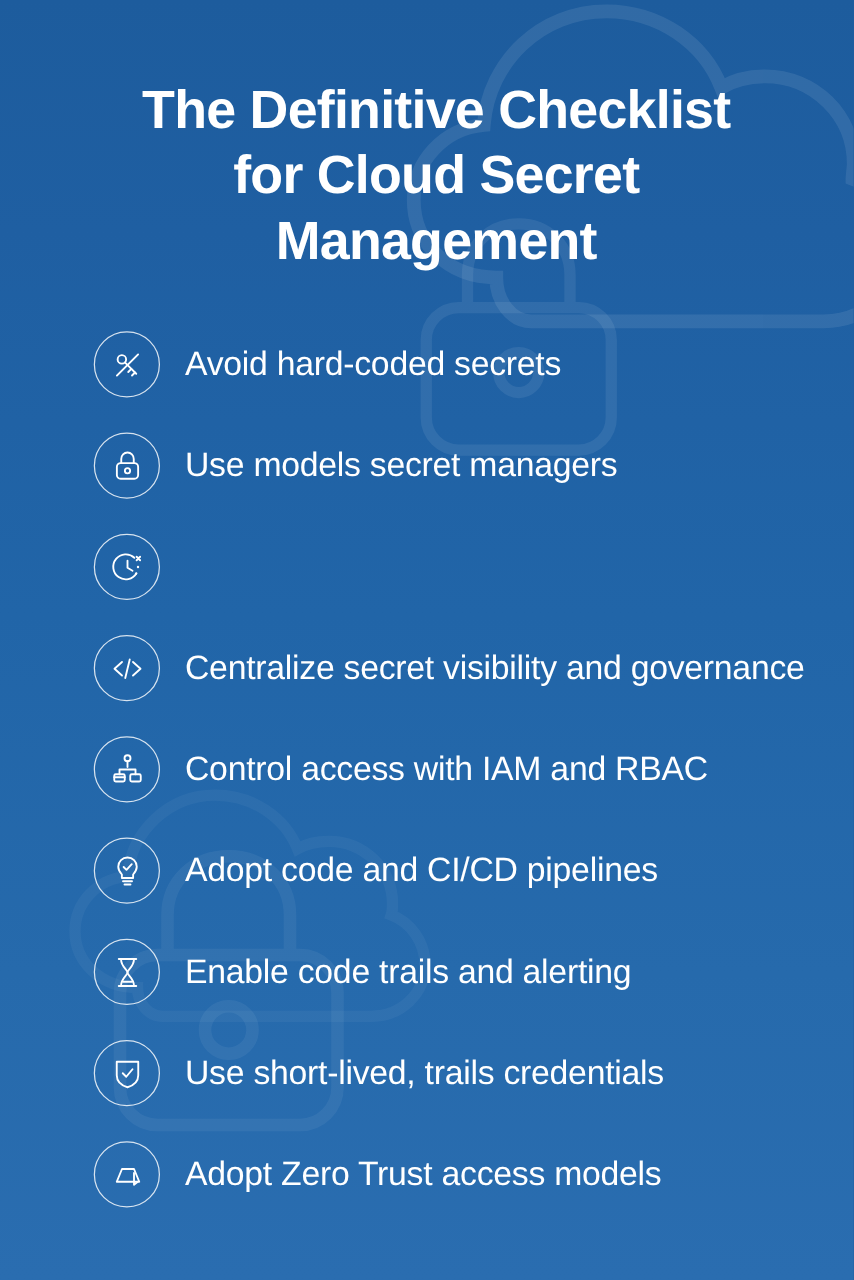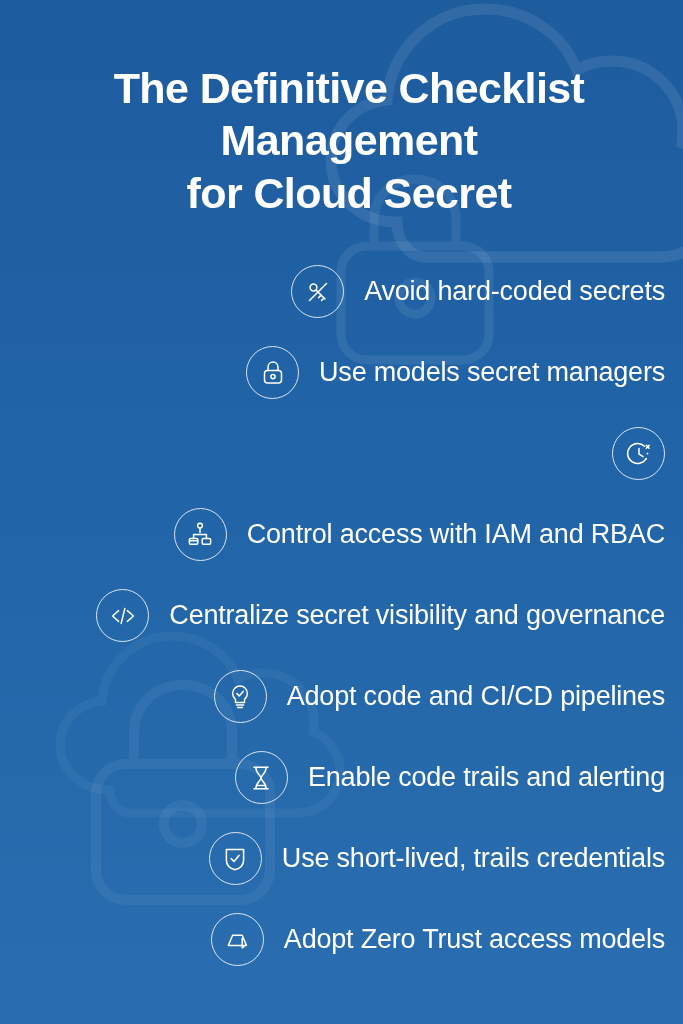--- a/index.html
+++ b/index.html
@@ -96,21 +96,20 @@
     margin: 0;
     padding: 32px 0 0 0;
   }
 
   .check-item {
     display: flex;
     align-items: center;
     gap: 20px;
     padding: 0 18px 0 60px;
     min-height: 81px;
-    justify-content: flex-end;
   }
 
   .icon-badge {
     flex: 0 0 auto;
     width: 53px;
     height: 53px;
     border-radius: 50%;
     border: 1.7px solid rgba(255, 255, 255, 0.82);
     display: flex;
     align-items: center;
@@ -182,22 +181,22 @@
                  L86 195 C75 195 66 185 66 172 Z" fill="none" stroke="#ffffff" stroke-width="9"></path>
       </svg>
     </div>
 
   </div>
 
   <div class="content">
 
     <h1 class="headline">
       <span class="hl-line">The Definitive Checklist</span>
+      <span class="hl-line">for Cloud Secret</span>
       <span class="hl-line">Management</span>
-      <span class="hl-line">for Cloud Secret</span>
     </h1>
 
     <ul class="checklist">
 
       <li class="check-item">
         <span class="icon-badge">
           <svg viewBox="0 0 30 30">
             <circle cx="10.5" cy="10.5" r="3.4"></circle>
             <path d="M12.9 12.9 L22 22"></path>
             <path d="M18.1 18.1 L15.6 20.6"></path>
@@ -222,50 +221,50 @@
       <li class="check-item">
         <span class="icon-badge">
           <svg viewBox="0 0 30 30">
             <path d="M20.5 7.2 A10 10 0 1 0 22.2 19.6"></path>
             <path d="M15 9.6 L15 15.2 L19 17.6"></path>
             <path d="M22.3 6.4 L25.1 9.2 M25.1 6.4 L22.3 9.2"></path>
             <circle class="solid" cx="23.4" cy="14.6" r="0.95" stroke="none"></circle>
             <circle class="solid" cx="21.8" cy="19.9" r="0.95" stroke="none"></circle>
           </svg>
         </span>
+      </li>
+
+      <li class="check-item">
+        <span class="icon-badge">
+          <svg viewBox="0 0 30 30">
+            <path d="M10.6 9.6 L4.6 15 L10.6 20.4"></path>
+            <path d="M19.4 9.6 L25.4 15 L19.4 20.4"></path>
+            <path d="M16.8 7.6 L13.2 22.4"></path>
+          </svg>
+        </span>
+        <span class="check-label">Centralize secret visibility and governance</span>
       </li>
 
       <li class="check-item">
         <span class="icon-badge">
           <svg viewBox="0 0 30 30">
             <circle cx="15" cy="5.6" r="2.4"></circle>
             <path d="M15 8 L15 12.6"></path>
             <path d="M8.6 18.4 L8.6 14.6 L21.4 14.6 L21.4 18.4"></path>
             <rect x="4.4" y="18.4" width="8.4" height="5.8" rx="1.2"></rect>
             <rect x="17.2" y="18.4" width="8.4" height="5.8" rx="1.2"></rect>
             <path d="M4.4 20.8 L12.8 20.8"></path>
           </svg>
         </span>
         <span class="check-label">Control access with IAM and RBAC</span>
       </li>
 
       <li class="check-item">
         <span class="icon-badge">
           <svg viewBox="0 0 30 30">
-            <path d="M10.6 9.6 L4.6 15 L10.6 20.4"></path>
-            <path d="M19.4 9.6 L25.4 15 L19.4 20.4"></path>
-            <path d="M16.8 7.6 L13.2 22.4"></path>
-          </svg>
-        </span>
-        <span class="check-label">Centralize secret visibility and governance</span>
-      </li>
-
-      <li class="check-item">
-        <span class="icon-badge">
-          <svg viewBox="0 0 30 30">
             <path d="M15 4 C10.9 4 7.6 7.3 7.6 11.4 C7.6 14.2 9.1 16 10.5 17.6
                      L10.5 20.4 L19.5 20.4 L19.5 17.6 C20.9 16 22.4 14.2 22.4 11.4
                      C22.4 7.3 19.1 4 15 4 Z"></path>
             <path d="M11.9 11.6 L14.2 13.9 L18.4 9.3"></path>
             <path d="M11.4 23 L18.6 23"></path>
             <path d="M12.6 25.6 L17.4 25.6"></path>
           </svg>
         </span>
         <span class="check-label">Adopt code and CI/CD pipelines</span>
       </li>

